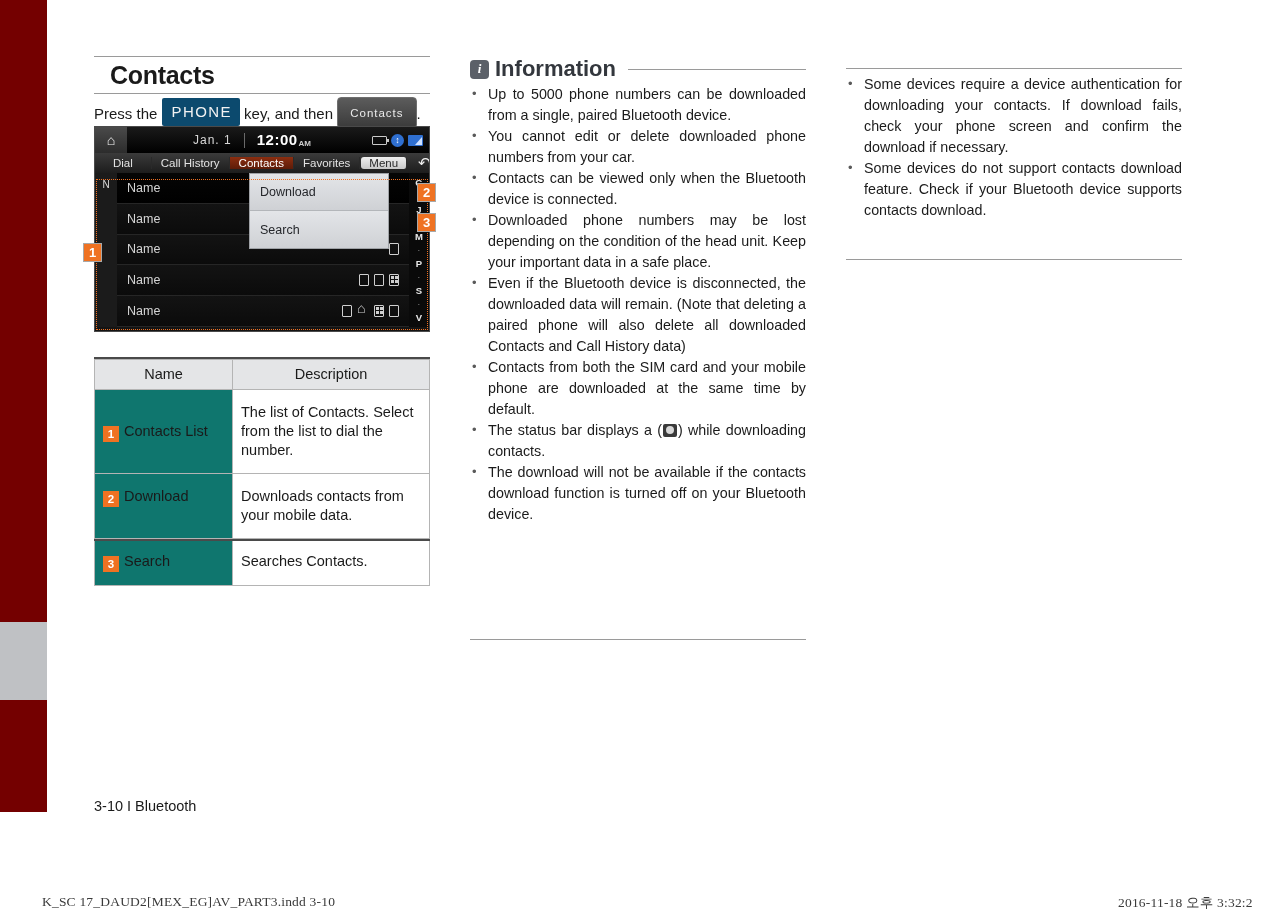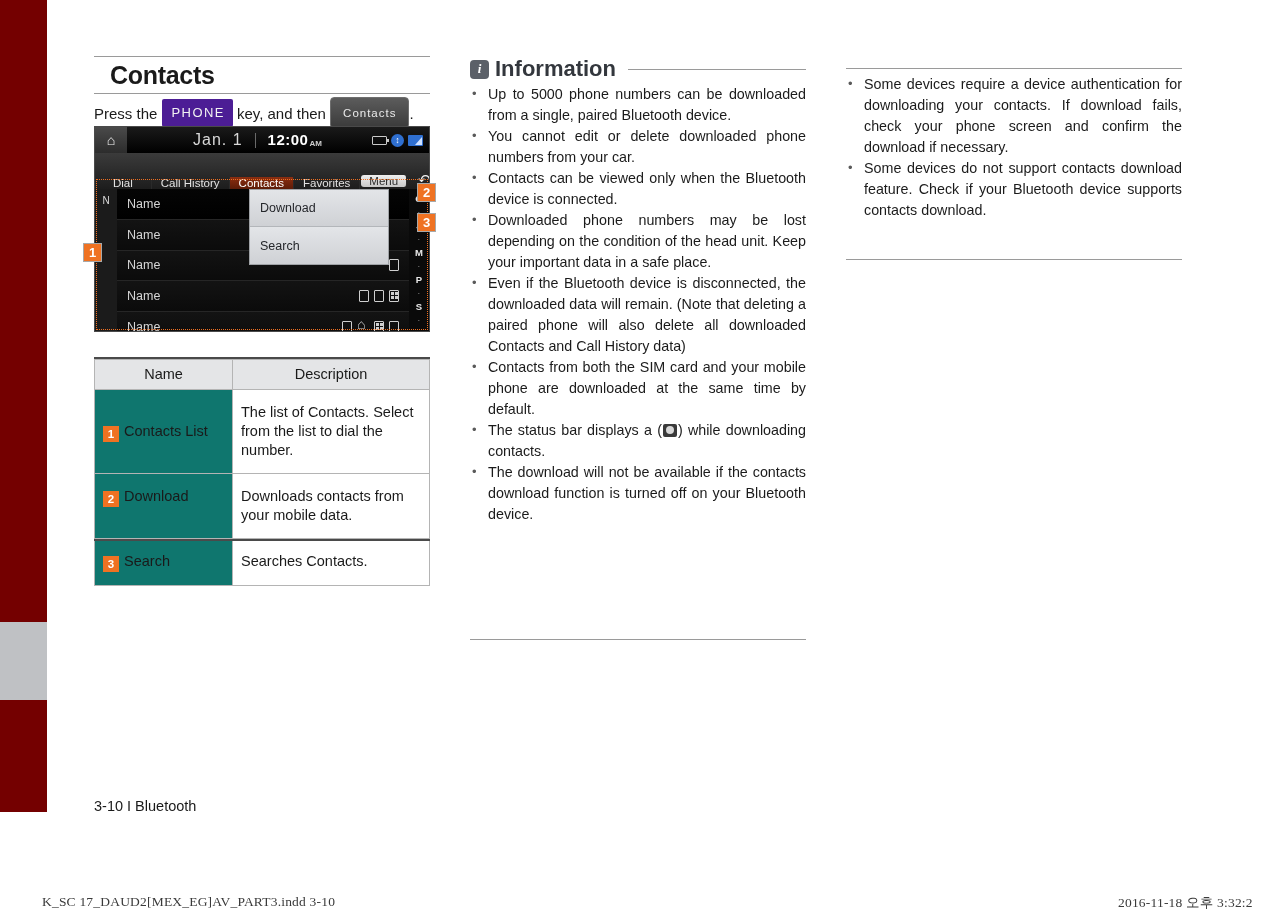--- a/index.html
+++ b/index.html
@@ -29,22 +29,22 @@
     padding: 4px 0 3px 16px; letter-spacing: -0.3px;
   }
   .h1-rule-bot { border-top: 1px solid #9a9a9a; }
 
   .press-line {
     position: absolute; top: 97px; left: 94px; width: 345px;
     font-size: 15px; color: #1a1a1a; white-space: nowrap;
     line-height: 22px;
   }
   .key-dark {
-    display: inline-block; background: #4c1d95; color: #f2f2f2;
-    font-size: 13px; letter-spacing: 1.4px;
+    display: inline-block; background: #0c4a6e; color: #f2f2f2;
+    font-size: 15px; letter-spacing: 1.4px;
     padding: 3px 8px 3px 10px; border-radius: 2px;
     vertical-align: 2px; font-family: "Liberation Sans", sans-serif;
   }
   .key-gray {
     display: inline-block;
     background: linear-gradient(#5c5c5c, #3a3a3a);
     color: #eaeaea; font-size: 11.5px; letter-spacing: 1px;
     padding: 4px 12px; border-radius: 4px;
     border: 1px solid #6e6e6e;
     vertical-align: 2px;
@@ -61,36 +61,36 @@
     position: relative; height: 26px;
     background: linear-gradient(#1a1a1a, #000);
     display: flex; align-items: center;
   }
   .hu-home {
     width: 32px; height: 26px;
     background: linear-gradient(#4a4a4a, #2c2c2c);
     display: flex; align-items: center; justify-content: center;
     color: #efefef; font-size: 14px;
   }
-  .hu-date { color: #d8d8d8; font-size: 16px; margin-left: 66px; letter-spacing: 1px;}
+  .hu-date { color: #d8d8d8; font-size: 12px; margin-left: 66px; letter-spacing: 1px;}
   .hu-clock-sep { width:1px; height:15px; background:#6a6a6a; margin: 0 12px;}
   .hu-time { color: #ffffff; font-size: 15px; font-weight: bold; letter-spacing: 0.5px;}
   .hu-ampm { color: #cfcfcf; font-size: 8px; font-weight: bold; margin-left:1px; vertical-align: -1px;}
   .hu-icons { margin-left: auto; margin-right: 6px; display: flex; align-items: center; gap: 4px; }
   .ic-batt { width: 15px; height: 9px; border: 1.5px solid #c9c9c9; border-radius: 1px; position: relative; }
   .ic-batt:after { content:""; position:absolute; right:-3px; top:2px; width:2px;height:3px;background:#c9c9c9;}
   .ic-bt { width: 13px; height: 13px; border-radius: 50%; background: #2f6fd0; color:#fff;
            font-size: 9px; display:flex; align-items:center; justify-content:center; font-weight:bold;}
   .ic-sig { width: 15px; height: 11px; background: #2f6fd0; border-radius:1px; position: relative;}
   .ic-sig:after{content:"";position:absolute;right:1px;bottom:1px;
     border-left:7px solid transparent;border-bottom:8px solid #cfe1ff;}
 
   .hu-tabs {
-    height: 36px; background: linear-gradient(#3b3b3b, #1d1d1d);
-    display: flex; align-items: flex-end; font-size: 11.5px;
+    height: 20px; background: linear-gradient(#3b3b3b, #1d1d1d);
+    display: flex; align-items: center; font-size: 11.5px;
   }
   .hu-tab {
     display: flex; align-items: center; justify-content: center;
     color: #e2e2e2; padding: 0 9px; white-space: nowrap;
     border-right: 1px solid #2a2a2a;
   }
   .hu-tab.active { background: linear-gradient(#8b2e10, #5d1c08); color: #ffffff; }
   .hu-tab.menu { background: linear-gradient(#efefef,#c8c8c8); color: #2a2a2a; margin: 2px 1px; border-radius: 3px; padding: 0 8px;}
   .hu-tab.back { color: #f0f0f0; font-size: 15px; padding: 0 10px; border-right: none;}
   .hu-tab.dial { padding-left: 18px; padding-right: 18px; }

